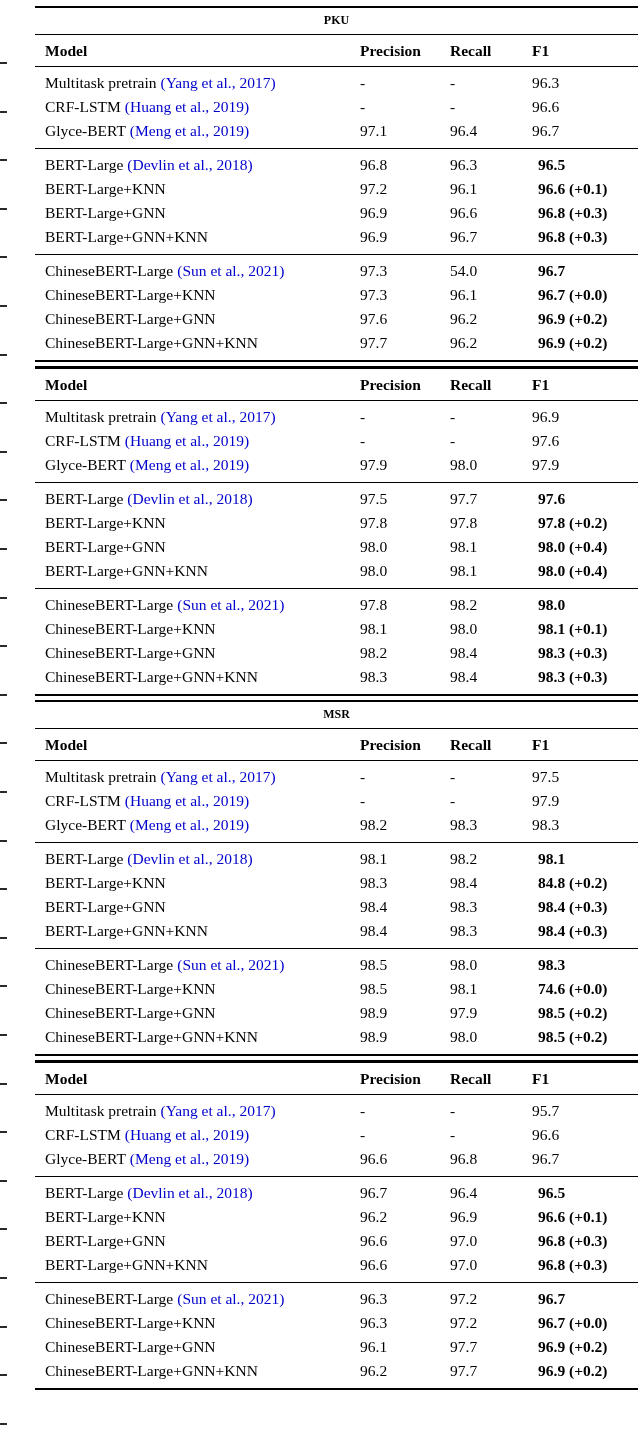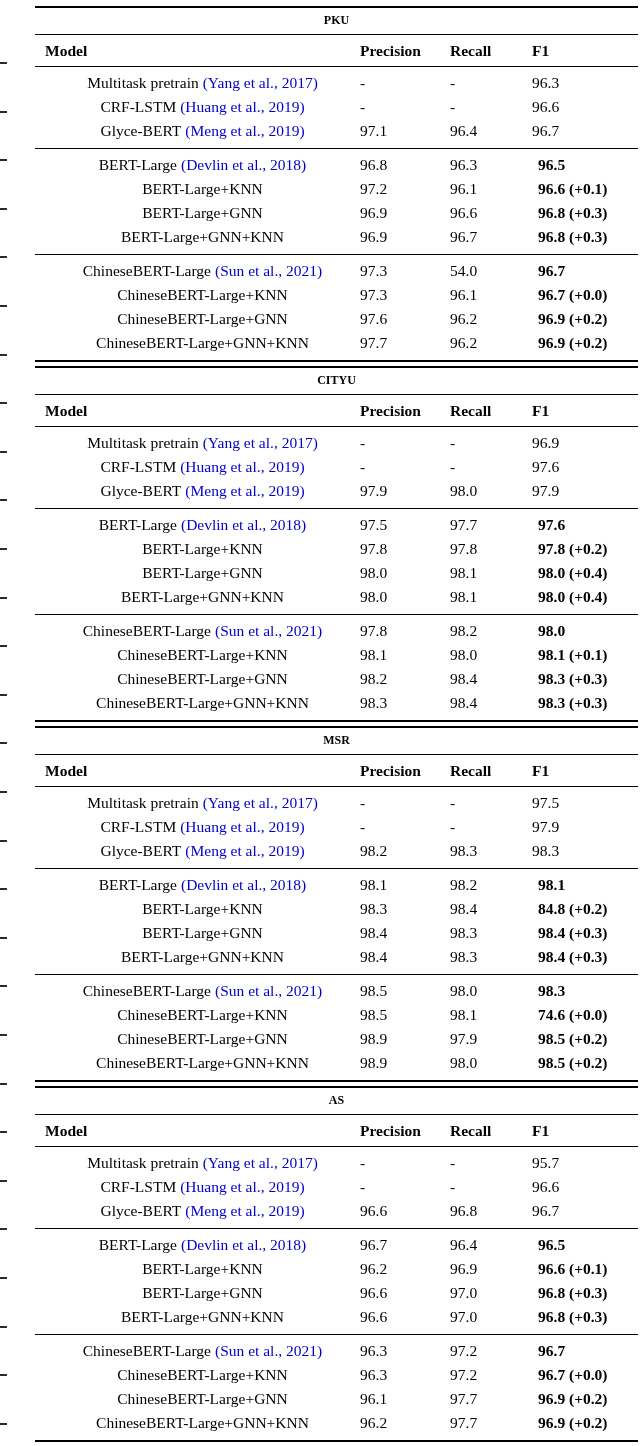--- a/index.html
+++ b/index.html
@@ -38,21 +38,21 @@
     align-items: baseline;
   }
   .header-row {
     font-weight: bold;
     padding-top: 6px;
     padding-bottom: 6px;
     line-height: 19px;
   }
   .group { padding: 4px 0 5px 0; }
   .row { line-height: 24px; }
-  .model-cell { white-space: nowrap; overflow: hidden; text-align: center; }
+  .model-cell { white-space: nowrap; overflow: hidden; }
   .cite { color: var(--citecolor, #0000CC); margin-left: 4px; }
   .bold-f1 { font-weight: bold; margin-left: 6px; }
 </style>
 </head>
 <body>
 
 <div id="margin-ticks">
     <div class="tick" style="top:62px"></div>
     <div class="tick" style="top:111px"></div>
     <div class="tick" style="top:159px"></div>
@@ -166,21 +166,20 @@
           <div class="model-cell"><span>ChineseBERT-Large+GNN+KNN</span></div>
           <div>97.7</div>
           <div>96.2</div>
           <div class="bold-f1">96.9 (+0.2)</div>
         </div>
       </div>
       <div class="rule thick"></div>
     </div>
     <div class="section">
       <div class="rule thick"></div>
-      <div class="sec-title">CITYU</div>
       <div class="rule"></div>
       <div class="grid-row header-row">
         <div>Model</div>
         <div>Precision</div>
         <div>Recall</div>
         <div>F1</div>
       </div>
       <div class="rule"></div>
       <div class="group">
         <div class="grid-row row">
@@ -340,21 +339,20 @@
           <div class="model-cell"><span>ChineseBERT-Large+GNN+KNN</span></div>
           <div>98.9</div>
           <div>98.0</div>
           <div class="bold-f1">98.5 (+0.2)</div>
         </div>
       </div>
       <div class="rule thick"></div>
     </div>
     <div class="section">
       <div class="rule thick"></div>
-      <div class="sec-title">AS</div>
       <div class="rule"></div>
       <div class="grid-row header-row">
         <div>Model</div>
         <div>Precision</div>
         <div>Recall</div>
         <div>F1</div>
       </div>
       <div class="rule"></div>
       <div class="group">
         <div class="grid-row row">

